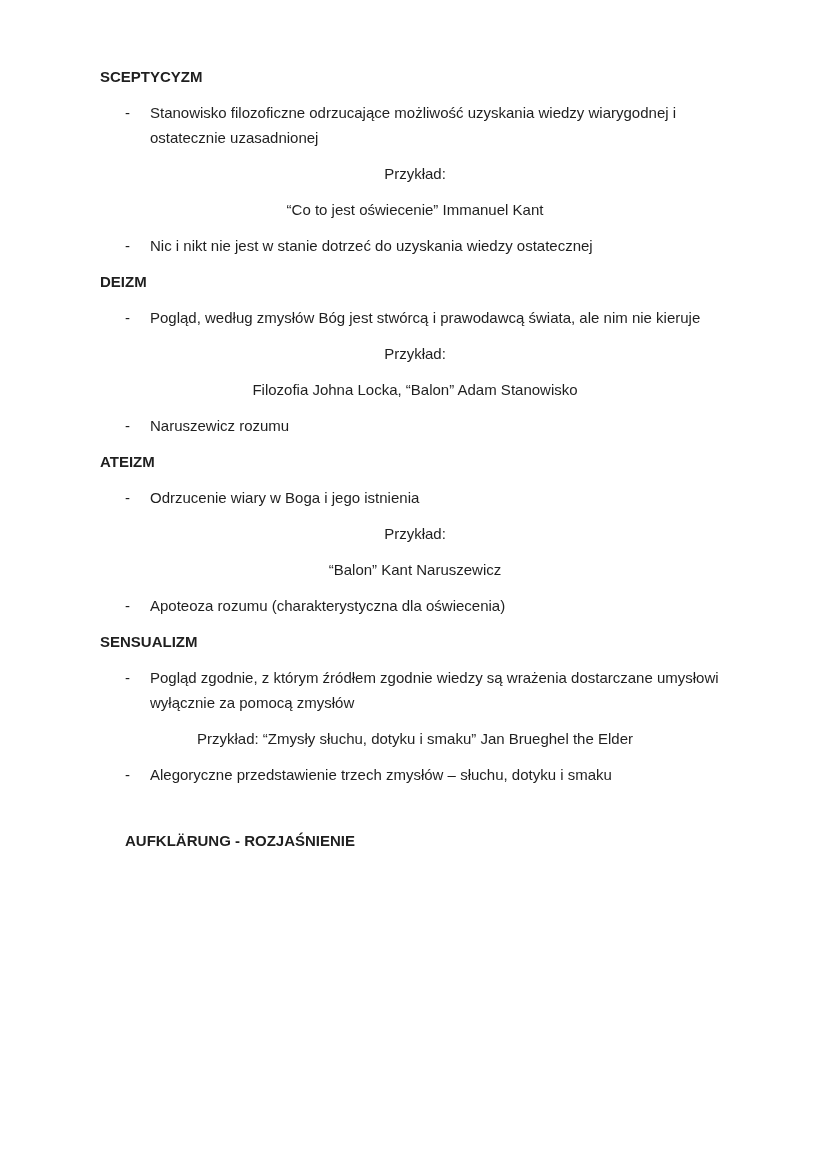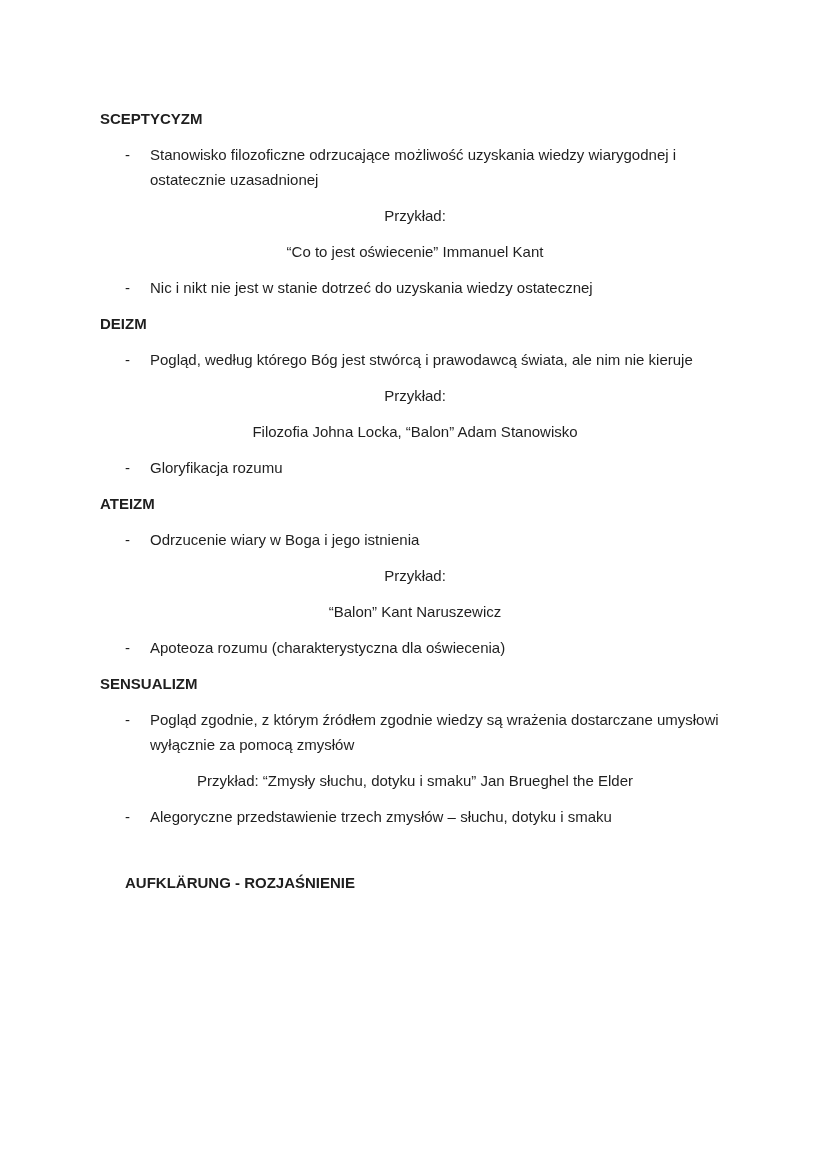--- a/index.html
+++ b/index.html
@@ -11,21 +11,21 @@
     width: 828px;
     height: 1171px;
     font-family: "Liberation Sans", sans-serif;
     color: #1f1f1f;
     overflow: hidden;
   }
   .doc-page {
     box-sizing: border-box;
     width: 828px;
     height: 1022px;
-    padding: 106px 98px 0 100px;
+    padding: 64px 98px 0 100px;
   }
   .block {
     font-size: 15px;
     line-height: 25px;
     margin: 0 0 11px 0;
   }
   .heading {
     font-weight: bold;
   }
   .heading-spaced {
@@ -60,27 +60,27 @@
     </div>
     <div class="block paragraph">Przykład:</div>
     <div class="block paragraph">“Co to jest oświecenie” Immanuel Kant</div>
     <div class="block bullet">
       <span class="marker">-</span>
       <span class="text">Nic i nikt nie jest w stanie dotrzeć do uzyskania wiedzy ostatecznej</span>
     </div>
     <div class="block heading">DEIZM</div>
     <div class="block bullet">
       <span class="marker">-</span>
-      <span class="text">Pogląd, według którego Bóg jest stwórcą i prawodawcą świata, ale nim nie kieruje</span>
+      <span class="text">Pogląd, według zmysłów Bóg jest stwórcą i prawodawcą świata, ale nim nie kieruje</span>
     </div>
     <div class="block paragraph">Przykład:</div>
     <div class="block paragraph">Filozofia Johna Locka, “Balon” Adam Stanowisko</div>
     <div class="block bullet">
       <span class="marker">-</span>
-      <span class="text">Gloryfikacja rozumu</span>
+      <span class="text">Naruszewicz rozumu</span>
     </div>
     <div class="block heading">ATEIZM</div>
     <div class="block bullet">
       <span class="marker">-</span>
       <span class="text">Odrzucenie wiary w Boga i jego istnienia</span>
     </div>
     <div class="block paragraph">Przykład:</div>
     <div class="block paragraph">“Balon” Kant Naruszewicz</div>
     <div class="block bullet">
       <span class="marker">-</span>

